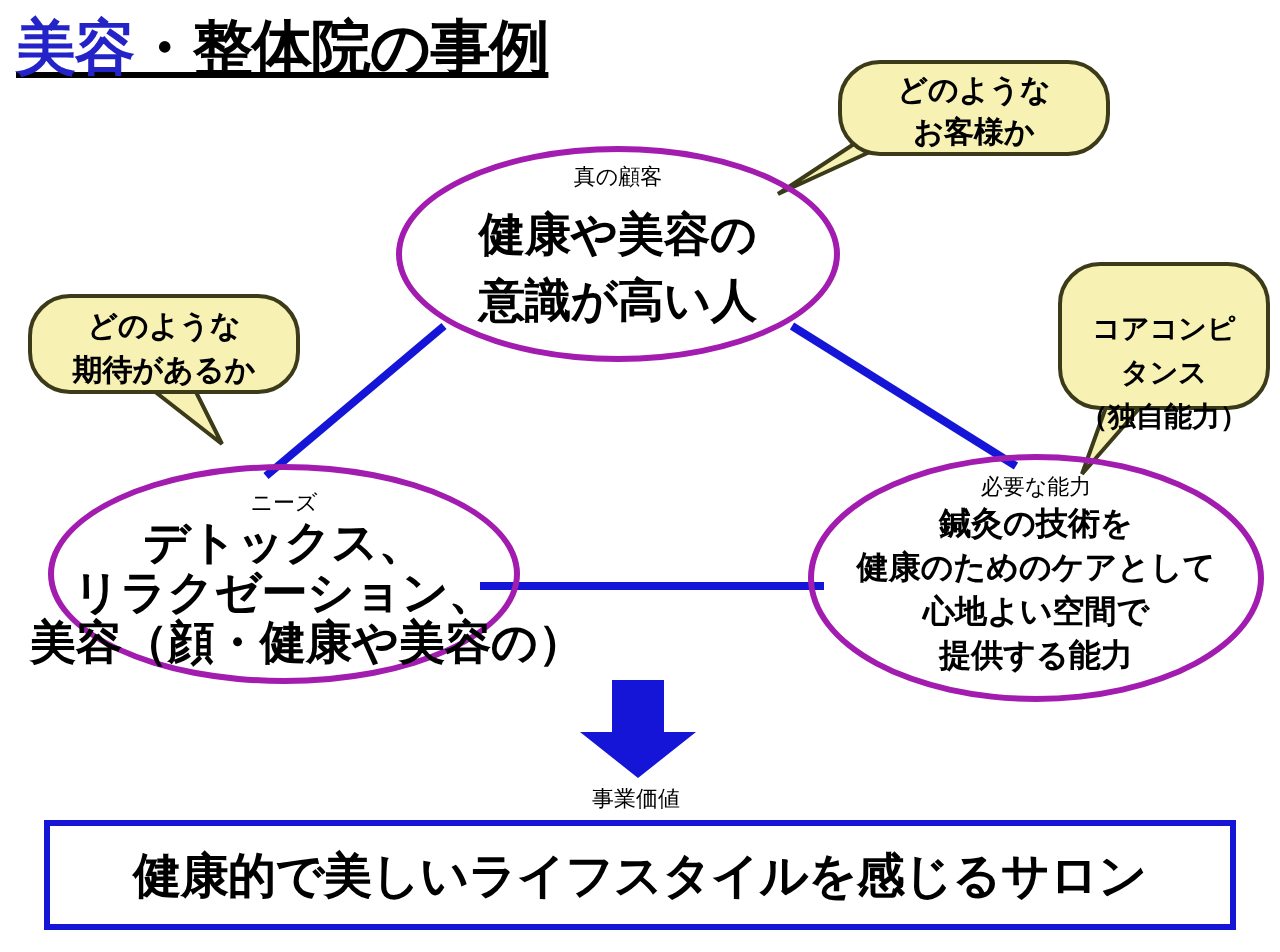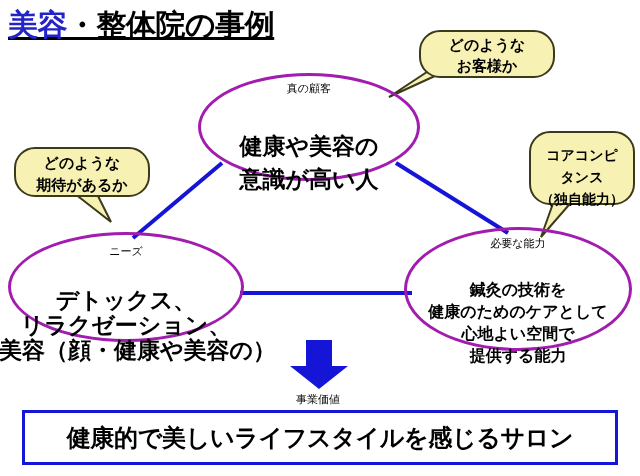--- a/index.html
+++ b/index.html
@@ -57,29 +57,28 @@
     line-height: 12px;
     white-space: nowrap;
   }
   .node-text {
     position: absolute;
     left: -12px;
     right: -12px;
     text-align: center;
     font-weight: bold;
     color: #000000;
-    margin-top: 28px;
   }
   .node-text div { white-space: nowrap; }
 
   #node-customer { left: 198px; top: 73px; width: 222px; height: 108px; }
   #node-customer .node-label { top: 7px; }
   #node-customer .node-text { top: 26px; font-size: 23px; line-height: 33px; }
 
-  #node-needs { left: 8px; top: 232px; width: 236px; height: 110px; }
+  #node-needs { left: 24px; top: 232px; width: 236px; height: 110px; }
   #node-needs .node-label { top: 11px; }
   #node-needs .node-text { top: 25px; font-size: 23px; line-height: 25px; }
 
   #node-capability { left: 404px; top: 227px; width: 228px; height: 124px; }
   #node-capability .node-label { top: 8px; }
   #node-capability .node-text { top: 21px; font-size: 16px; line-height: 22px; }
 
   
   .callout {
     position: absolute;
@@ -97,21 +96,21 @@
   #callout-customer {
     left: 419px; top: 30px; width: 136px; height: 48px;
     font-size: 15px; line-height: 21px; padding-top: 3px;
   }
   #callout-needs {
     left: 14px; top: 147px; width: 136px; height: 50px;
     font-size: 15px; line-height: 22px; padding-top: 3px;
   }
   #callout-core {
     left: 529px; top: 131px; width: 106px; height: 74px;
-    font-size: 14px; line-height: 22px; padding-top: 11px;
+    font-size: 14px; line-height: 22px; padding-top: 21px;
   }
 
   
   #value-arrow {
     position: absolute;
     left: 288px; top: 340px;
     width: 62px; height: 50px;
   }
   #value-arrow-label {
     position: absolute;

